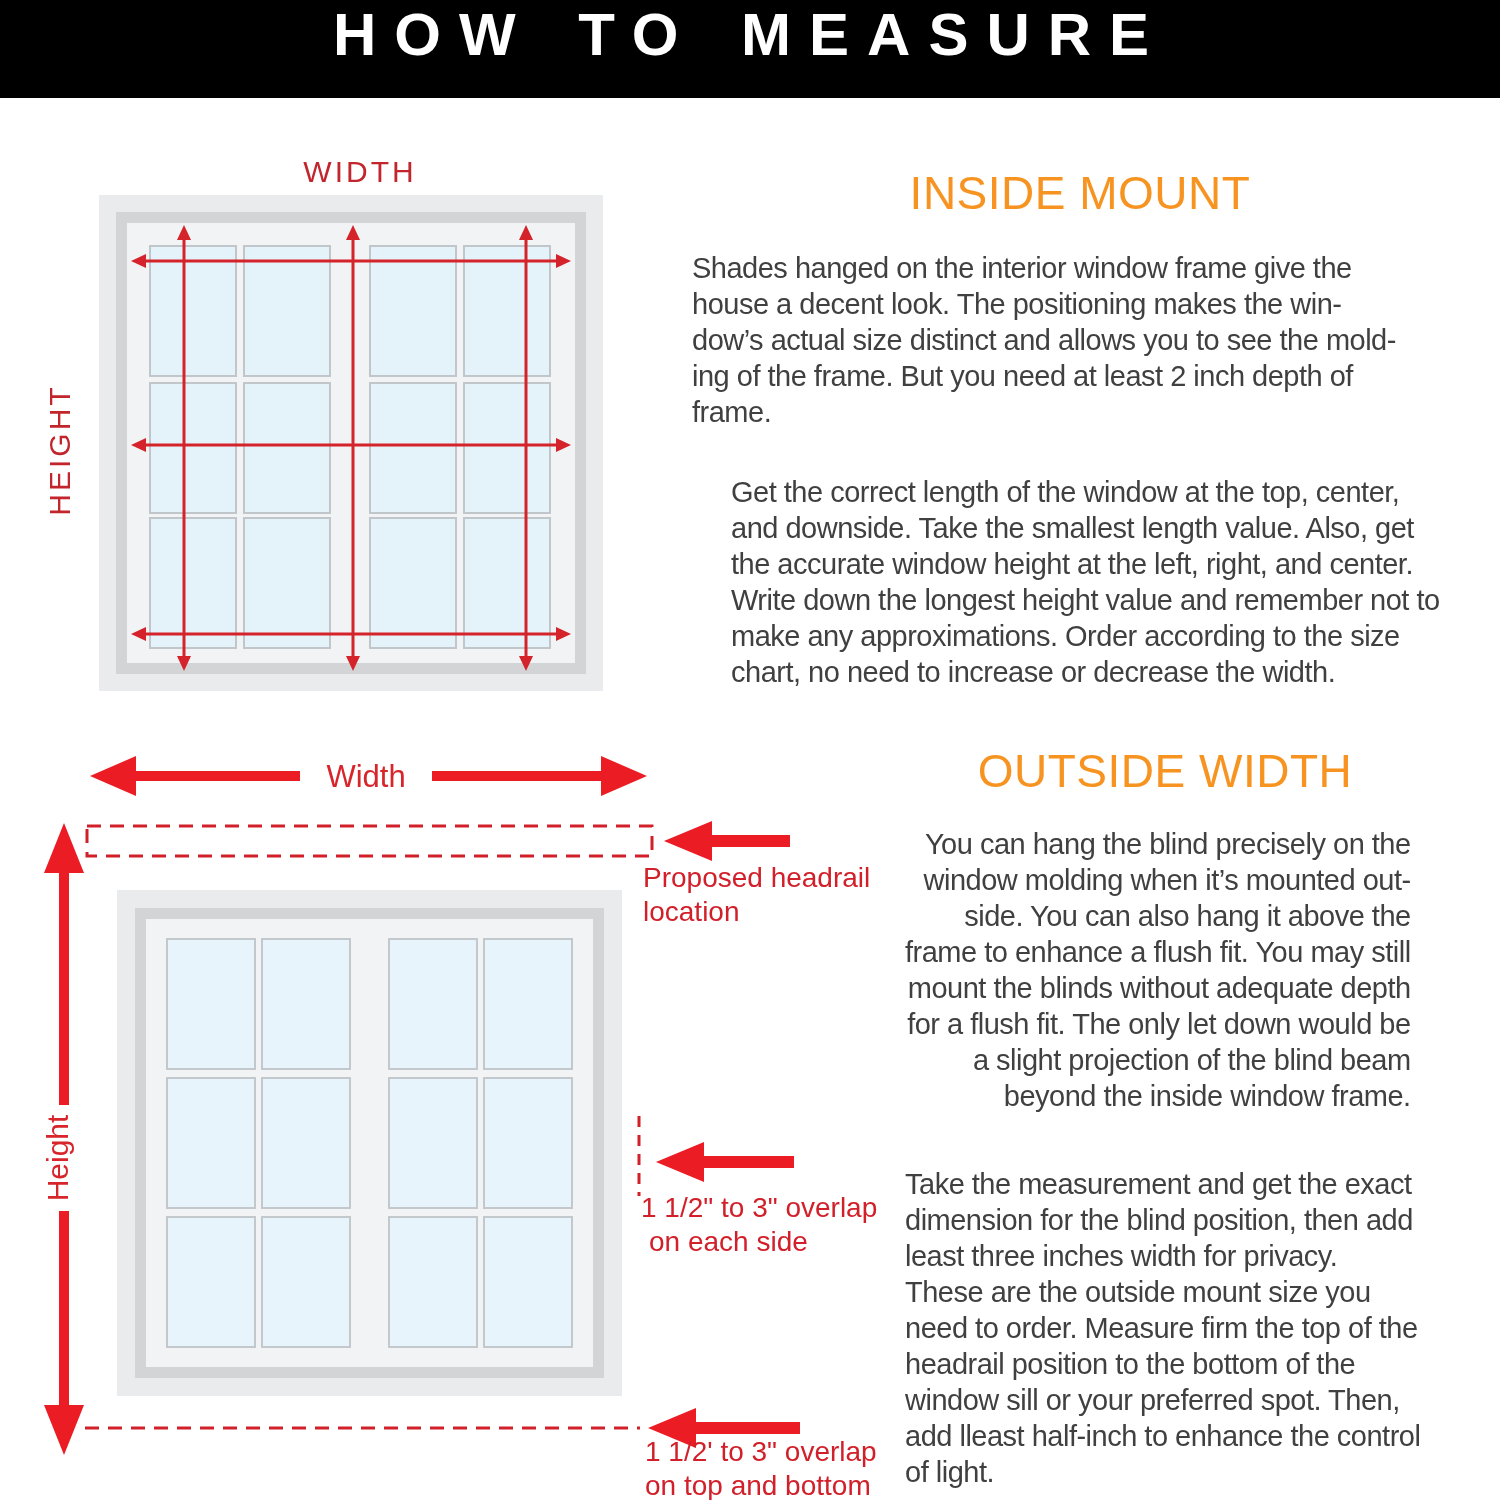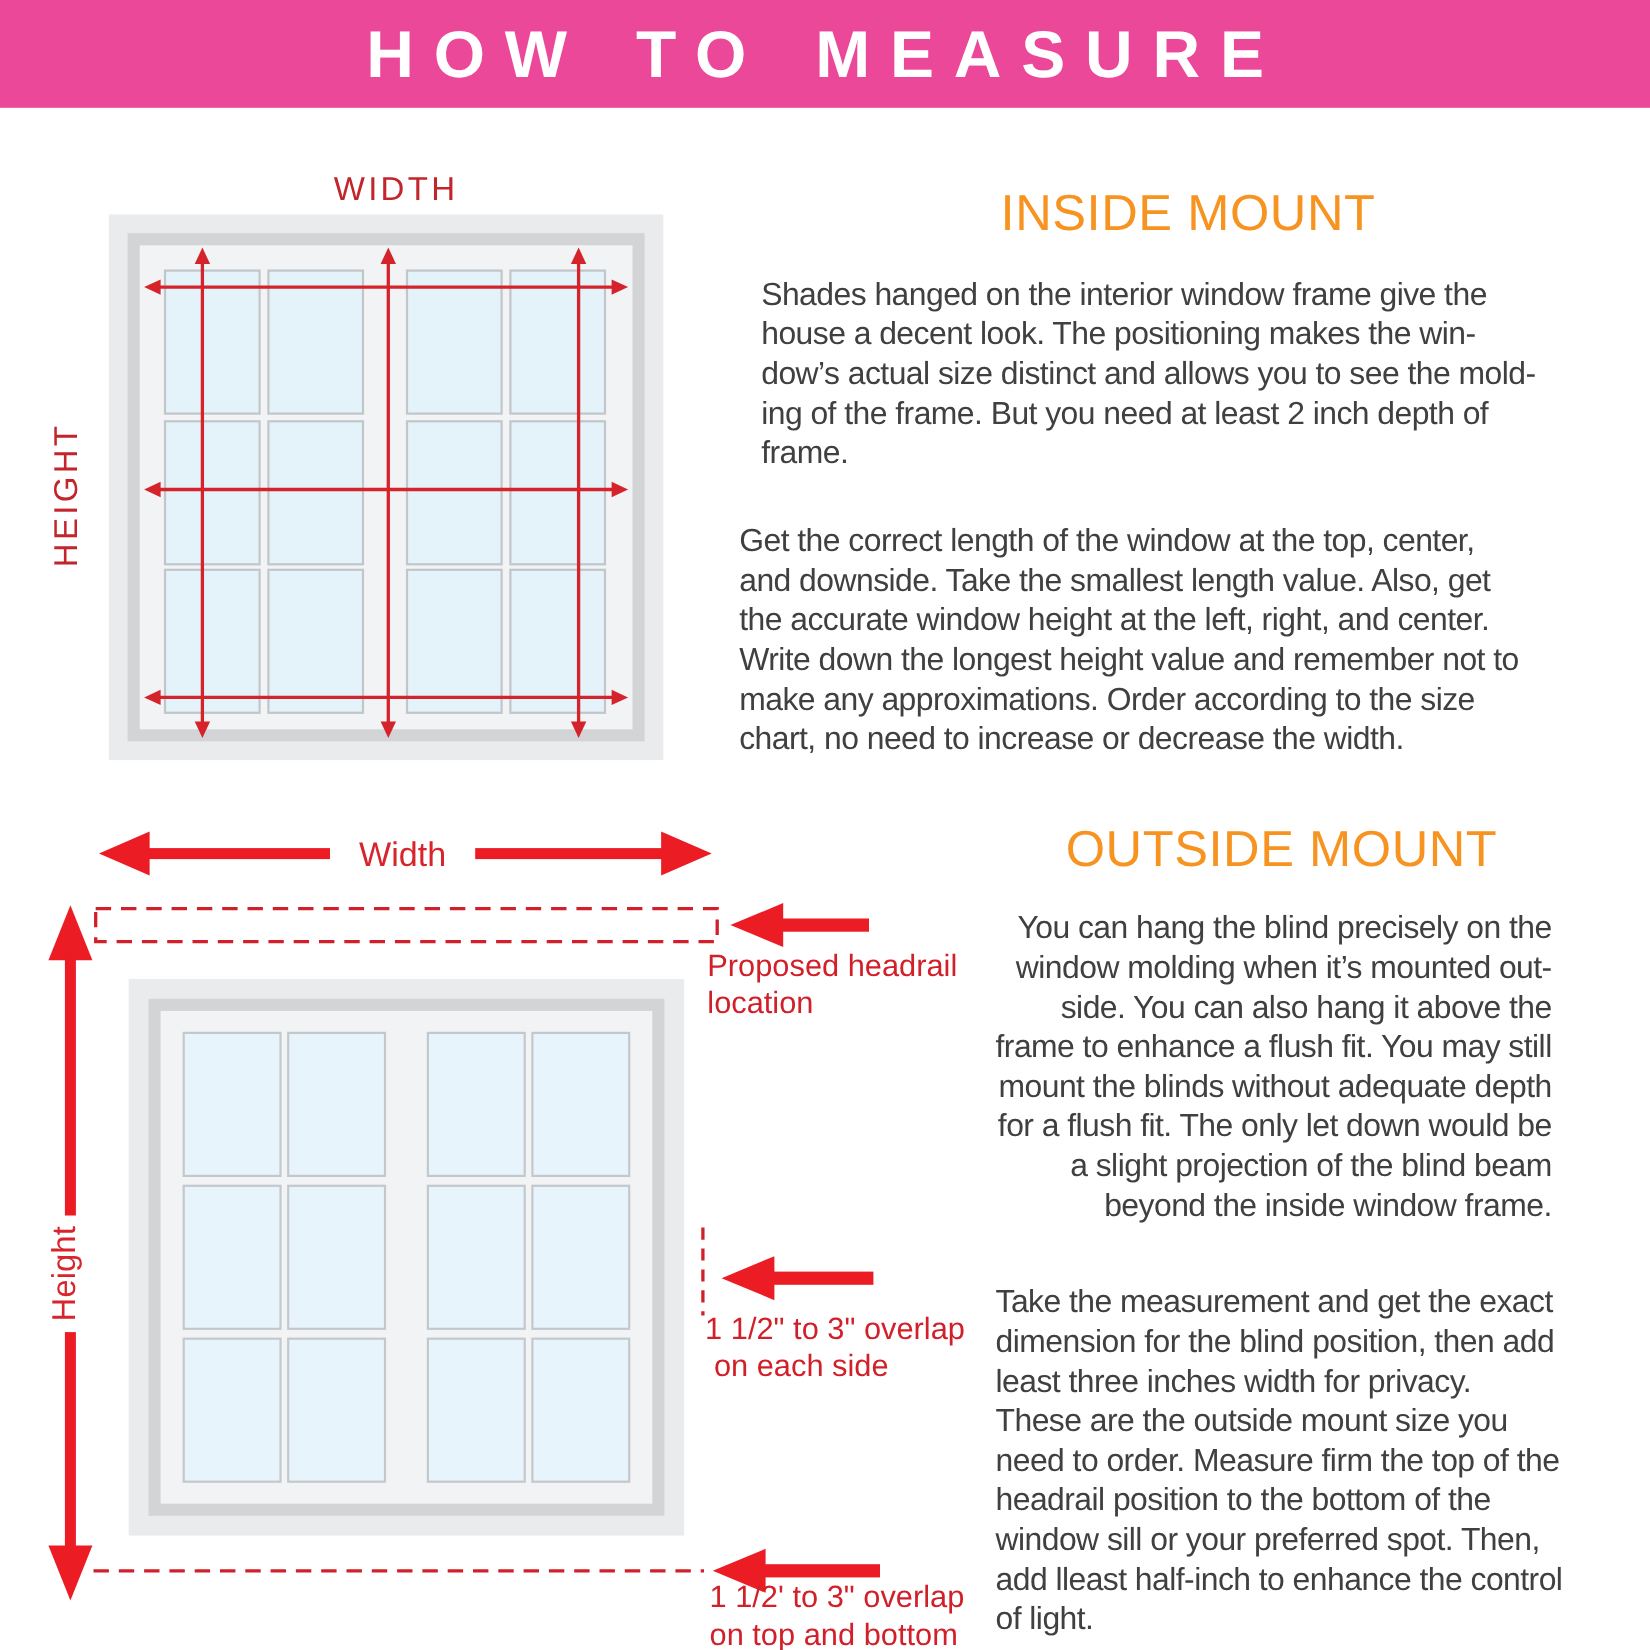--- a/index.html
+++ b/index.html
@@ -2,21 +2,21 @@
 <html><head>
 <meta charset="utf-8">
 <style>
   html,body{margin:0;padding:0;}
   body{
     width:1500px;height:1500px;position:relative;background:#ffffff;
     font-family:"Liberation Sans", sans-serif;overflow:hidden;
   }
   .banner{
     position:absolute;left:0;top:0;width:1500px;height:98px;
-    background:#ec4899;display:flex;align-items:center;justify-content:center;
+    background:#000000;display:flex;justify-content:center;text-decoration:underline;
   }
   .banner h1{
     margin:0;color:#ffffff;font-size:60px;font-weight:900;
     letter-spacing:18px;word-spacing:10px;white-space:nowrap;
   }
   .diagram{position:absolute;}
   .sec-heading{
     position:absolute;color:#F79421;font-weight:normal;font-size:46px;
     text-align:center;letter-spacing:0.5px;white-space:nowrap;
   }
@@ -148,28 +148,28 @@
 </svg>
 
 <div class="sec-heading" style="left:690px;top:166px;width:780px;">INSIDE MOUNT</div>
 
 <div class="body-text" style="left:692px;top:250px;">Shades hanged on the interior window frame give the
 house a decent look. The positioning makes the win-
 dow’s actual size distinct and allows you to see the mold-
 ing of the frame. But you need at least 2 inch depth of
 frame.</div>
 
-<div class="body-text" style="left:672px;top:474px;">Get the correct length of the window at the top, center,
+<div class="body-text" style="left:731px;top:474px;">Get the correct length of the window at the top, center,
 and downside. Take the smallest length value. Also, get
 the accurate window height at the left, right, and center.
 Write down the longest height value and remember not to
 make any approximations. Order according to the size
 chart, no need to increase or decrease the width.</div>
 
-<div class="sec-heading" style="left:880px;top:744px;width:570px;">OUTSIDE MOUNT</div>
+<div class="sec-heading" style="left:880px;top:744px;width:570px;">OUTSIDE WIDTH</div>
 
 <div class="body-text" style="left:905px;top:826px;text-align:right;">You can hang the blind precisely on the
 window molding when it’s mounted out-
 side. You can also hang it above the
 frame to enhance a flush fit. You may still
 mount the blinds without adequate depth
 for a flush fit. The only let down would be
 a slight projection of the blind beam
 beyond the inside window frame.</div>
 

